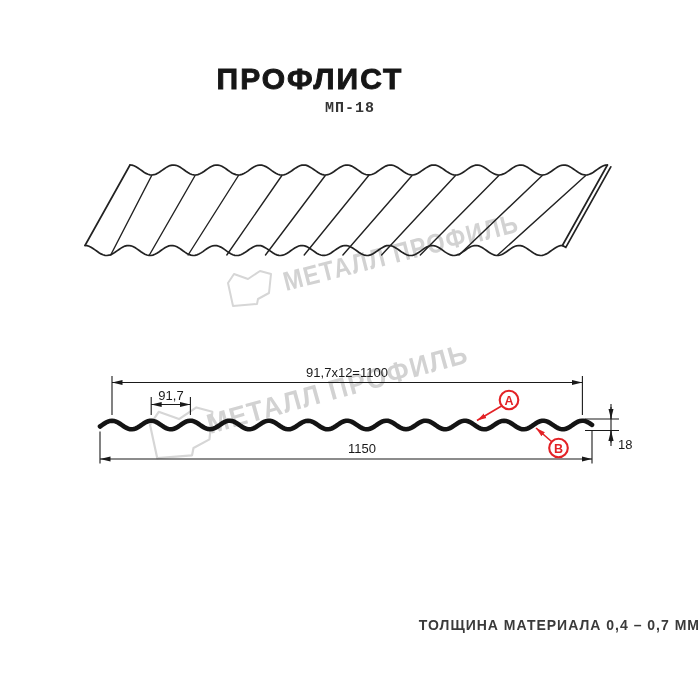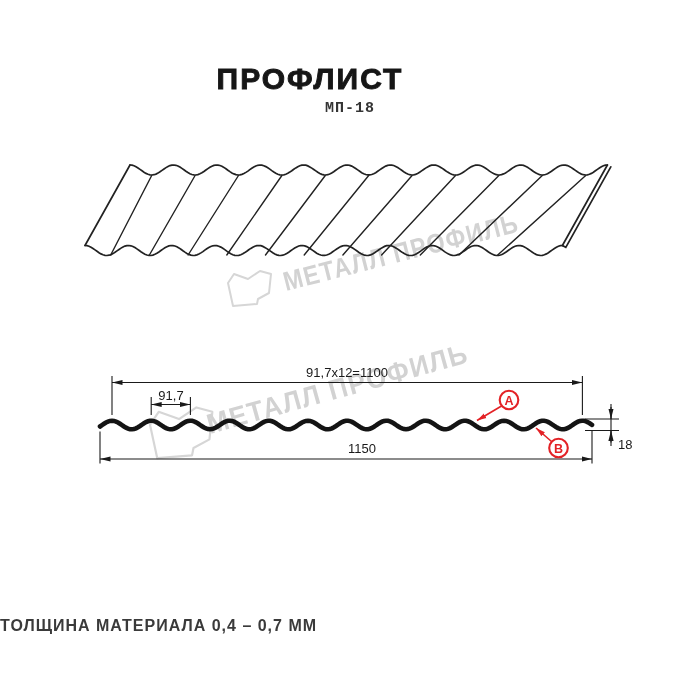--- a/index.html
+++ b/index.html
@@ -3,22 +3,22 @@
 <meta charset="utf-8">
 <style>
   html,body{margin:0;padding:0;background:#ffffff;}
   body{width:700px;height:700px;position:relative;overflow:hidden;
        font-family:"Liberation Sans","DejaVu Sans",sans-serif;}
   .title{position:absolute;left:0;top:62px;width:620px;text-align:center;
          font-size:30px;font-weight:700;letter-spacing:2px;color:#161616;
          -webkit-text-stroke:0.9px #161616;}
   .subtitle{position:absolute;left:0;top:100px;width:700px;text-align:center;
          font-size:15px;font-weight:700;letter-spacing:1px;color:#343434;font-family:Liberation Mono, monospace;}
-  .footer{position:absolute;left:0;top:617px;width:700px;text-align:left;
-         font-size:16px;font-weight:700;letter-spacing:1px;color:#3a3a3a;}
+  .footer{position:absolute;left:0;top:617px;width:700px;text-align:right;
+         font-size:14px;font-weight:700;letter-spacing:1px;color:#3a3a3a;}
   svg{position:absolute;left:0;top:0;}
   .sheet-line{fill:none;stroke:#222222;stroke-width:1.7;stroke-linecap:round;}
   .sheet-diag{fill:none;stroke:#222222;stroke-width:1.4;stroke-linecap:round;}
   .thick-wave{fill:none;stroke:#141414;stroke-width:4.6;stroke-linecap:round;}
   .dim{stroke:#1a1a1a;stroke-width:1.1;fill:none;}
   .dim-text{font-family:"Liberation Sans",sans-serif;font-size:13px;fill:#1a1a1a;}
   .wm-logo{fill:none;stroke:#d6d6d6;stroke-linejoin:round;}
   .wm-text{font-family:"Liberation Sans",sans-serif;font-weight:700;fill:#d2d2d2;}
   .red-circle{fill:#ffffff;stroke:#e32226;stroke-width:2.1;}
   .red-leader{stroke:#e32226;stroke-width:1.6;fill:none;}

